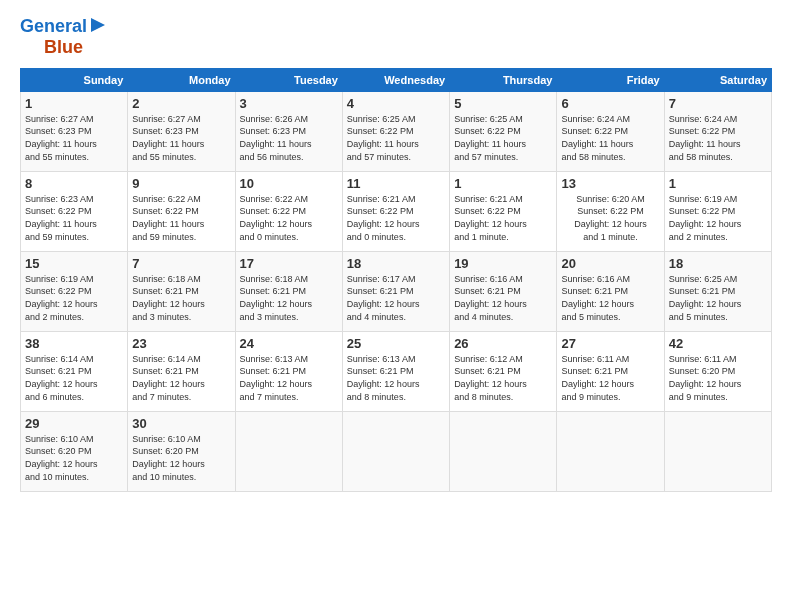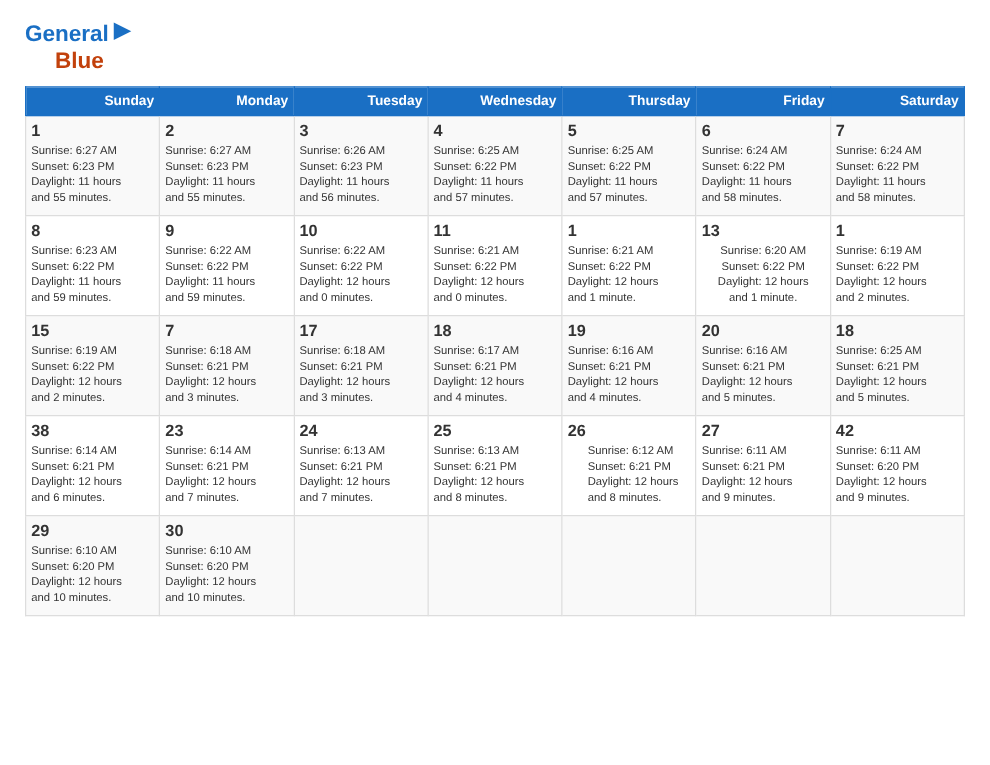--- a/index.html
+++ b/index.html
@@ -318,21 +318,21 @@
           </td>
           <td>
             <span class="day-num">25</span>
             <div class="day-info" style="white-space: pre-line;">Sunrise: 6:13 AM
 Sunset: 6:21 PM
 Daylight: 12 hours
 and 8 minutes.</div>
           </td>
           <td>
             <span class="day-num">26</span>
-            <div class="day-info" style="white-space: pre-line; margin-left: 16px;">Sunrise: 6:12 AM
+            <div class="day-info" style="white-space: pre-line;">Sunrise: 6:12 AM
 Sunset: 6:21 PM
 Daylight: 12 hours
 and 8 minutes.</div>
           </td>
           <td>
             <span class="day-num">27</span>
             <div class="day-info" style="white-space: pre-line;">Sunrise: 6:11 AM
 Sunset: 6:21 PM
 Daylight: 12 hours
 and 9 minutes.</div>

